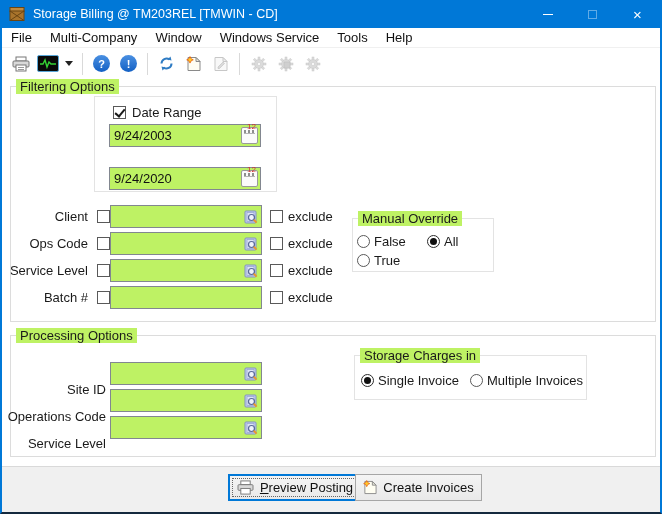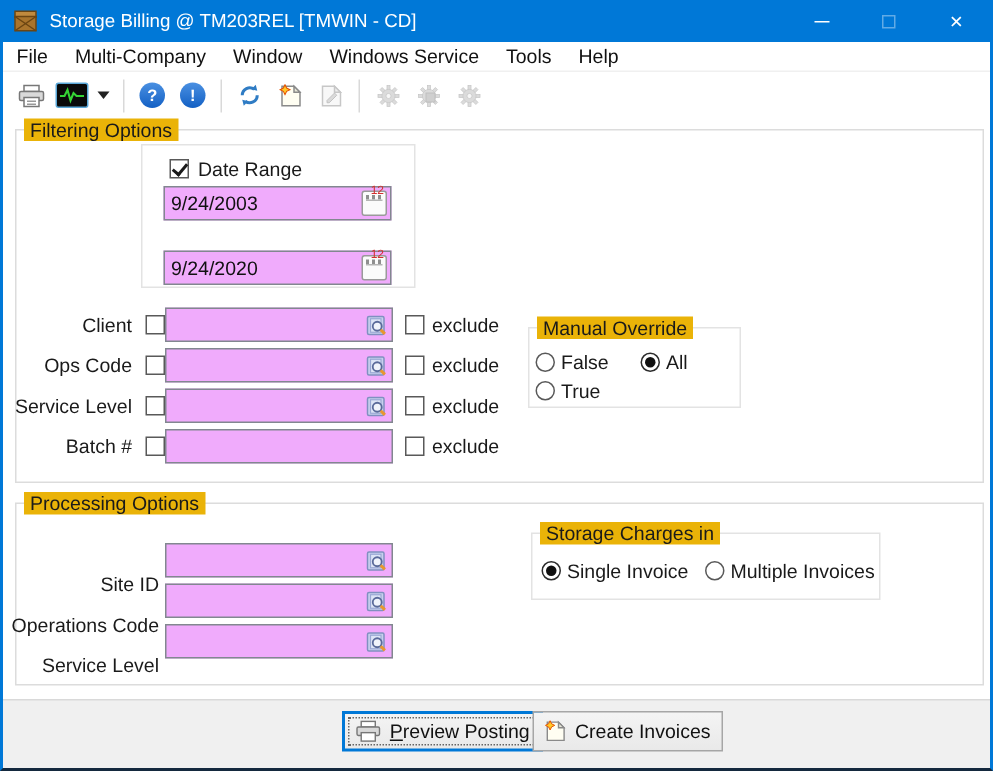--- a/index.html
+++ b/index.html
@@ -23,29 +23,29 @@
   
   .toolbar { position:absolute; top:47px; left:0; right:0; height:32px; background:#fff; border-top:1px solid #f0f0f0; display:flex; align-items:center; padding-left:5px; }
   .tb-btn { width:25px; height:25px; display:flex; align-items:center; justify-content:center; margin:0 1px; }
   .tb-btn.dim { opacity:.55; }
   .tb-sep { width:1px; height:22px; background:#d9d9d9; margin:0 5px; }
   .monitor-frame { border:1px solid #5aa7d8; background:#0a0a0a; border-radius:2px; padding:1px; }
   .arrow-down { width:0; height:0; border-left:4px solid transparent; border-right:4px solid transparent; border-top:5px solid #222; }
   .tb-circle { width:17px; height:17px; border-radius:50%; background:linear-gradient(#4a90e2,#1360c4); color:#fff; font-size:11px; font-weight:bold; display:flex; align-items:center; justify-content:center; }
   
   .groupbox { position:absolute; border:1px solid #dcdcdc; }
-  .group-label { position:absolute; top:-8px; left:5px; background:#eab308; padding:0 4px; font-size:13px; color:#1a1a1a; white-space:nowrap; }
+  .group-label { position:absolute; top:-8px; left:5px; background:#bef264; padding:0 4px; font-size:13px; color:#1a1a1a; white-space:nowrap; }
   
   .cb { position:absolute; width:13px; height:13px; background:#fff; border:1px solid #595959; }
   .cb.checked::after { content:""; position:absolute; left:3px; top:0px; width:4px; height:8px; border:solid #1a1a1a; border-width:0 2px 2px 0; transform:rotate(40deg); }
   .radio { position:absolute; width:13px; height:13px; border-radius:50%; background:#fff; border:1px solid #595959; }
   .radio.selected { border-color:#2b2b2b; }
   .radio.selected::after { content:""; position:absolute; left:2px; top:2px; width:7px; height:7px; border-radius:50%; background:#101010; }
   .wlabel { position:absolute; font-size:13px; color:#1a1a1a; white-space:nowrap; }
-  .field { position:absolute; height:23px; background:#f0abfc; border:1px solid #828790; display:flex; align-items:center; }
+  .field { position:absolute; height:23px; background:#bef264; border:1px solid #828790; display:flex; align-items:center; }
   .field input { flex:1 1 auto; min-width:0; border:none; outline:none; font-size:13px; padding:0 4px; height:19px; background:transparent; color:#111; }
   .icon-btn { flex:0 0 auto; width:19px; height:19px; margin-right:1px; display:flex; align-items:center; justify-content:center; }
   .cal-btn { position:relative; width:17px; height:17px; background:#fbfbfb; border:1px solid #9a9a9a; border-radius:2px; }
   .cal-btn .cal-top { position:absolute; top:2px; left:2px; right:2px; height:4px; border-bottom:1px solid #b5b5b5; background:repeating-linear-gradient(90deg,#8f8f8f 0 2px,transparent 2px 4px); }
   .cal-btn .cal-num { position:absolute; right:1px; bottom:12px; font-size:8px; font-weight:normal; color:#d32f2f; line-height:8px;margin-top:28px; }
   .filter-row { position:absolute; left:0; height:23px; width:350px; }
   .flabel { position:absolute; left:0; top:0; width:86px; text-align:right; font-size:13px; line-height:23px; color:#1a1a1a; white-space:nowrap; }
   .plabel { position:absolute; left:0; top:16px; width:104px; text-align:right; font-size:13px; line-height:23px; color:#1a1a1a; white-space:nowrap; }
   .exc-label { position:absolute; left:286px; top:0; font-size:13px; line-height:23px; color:#1a1a1a; }
   

